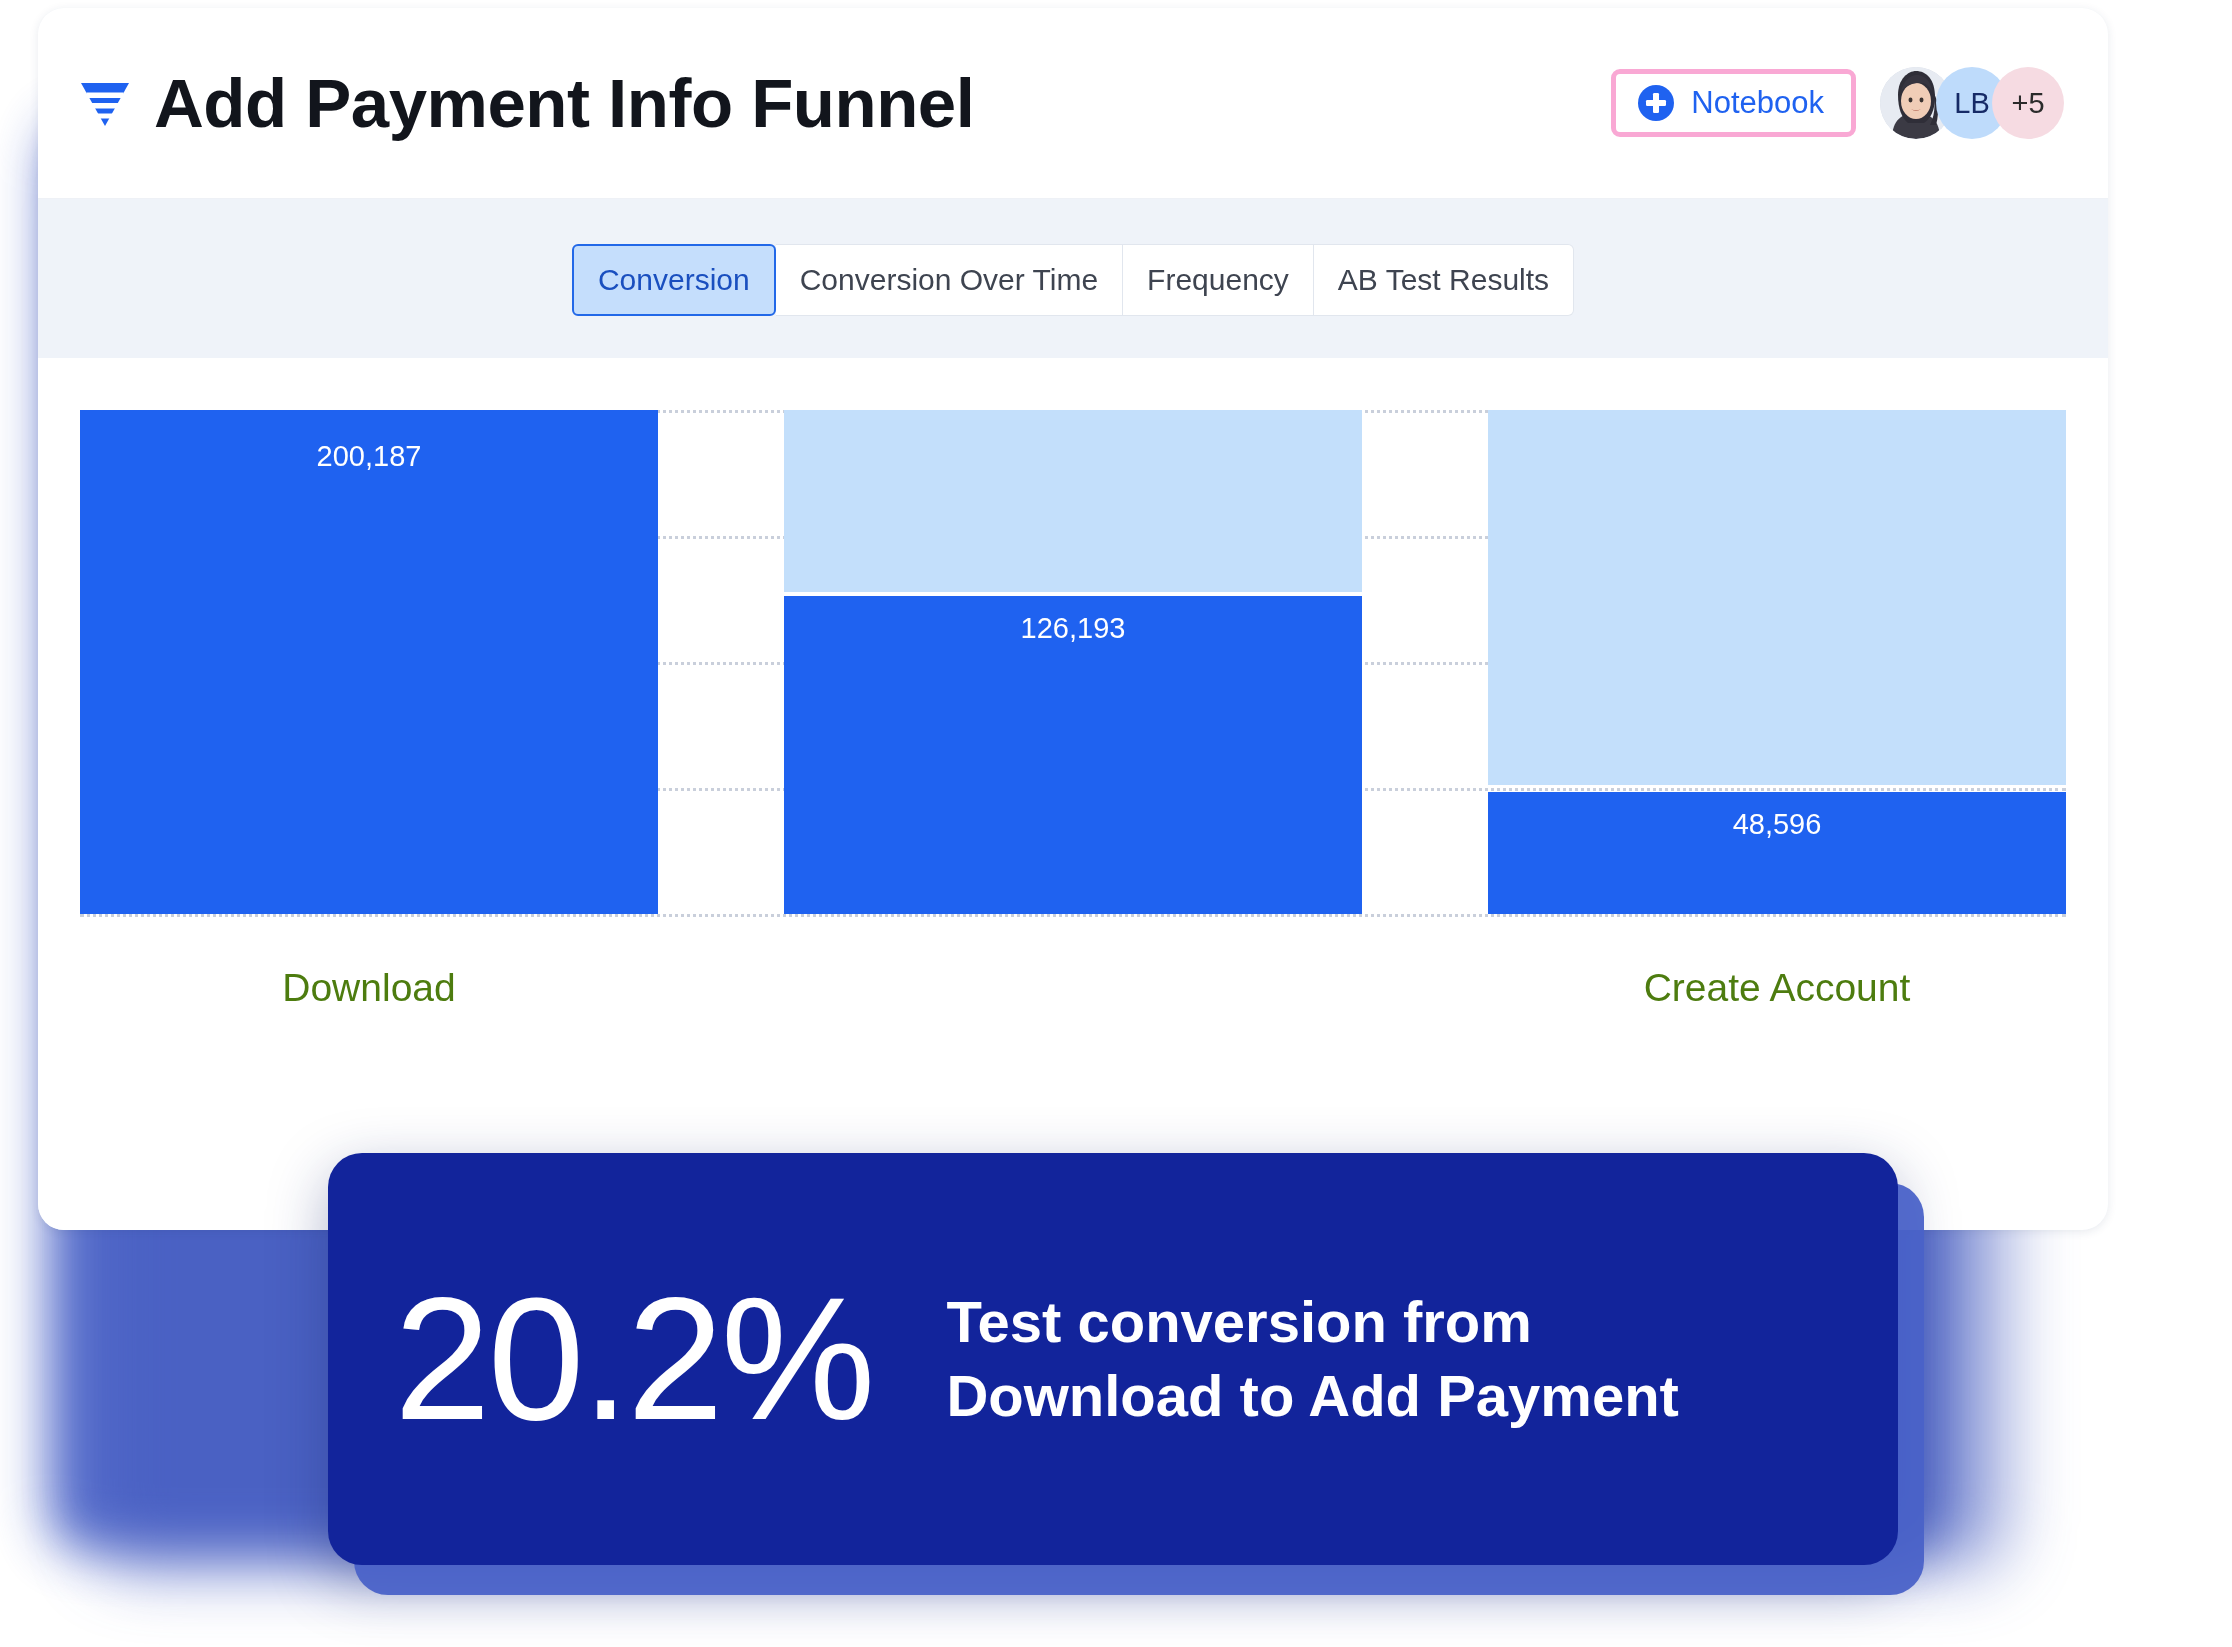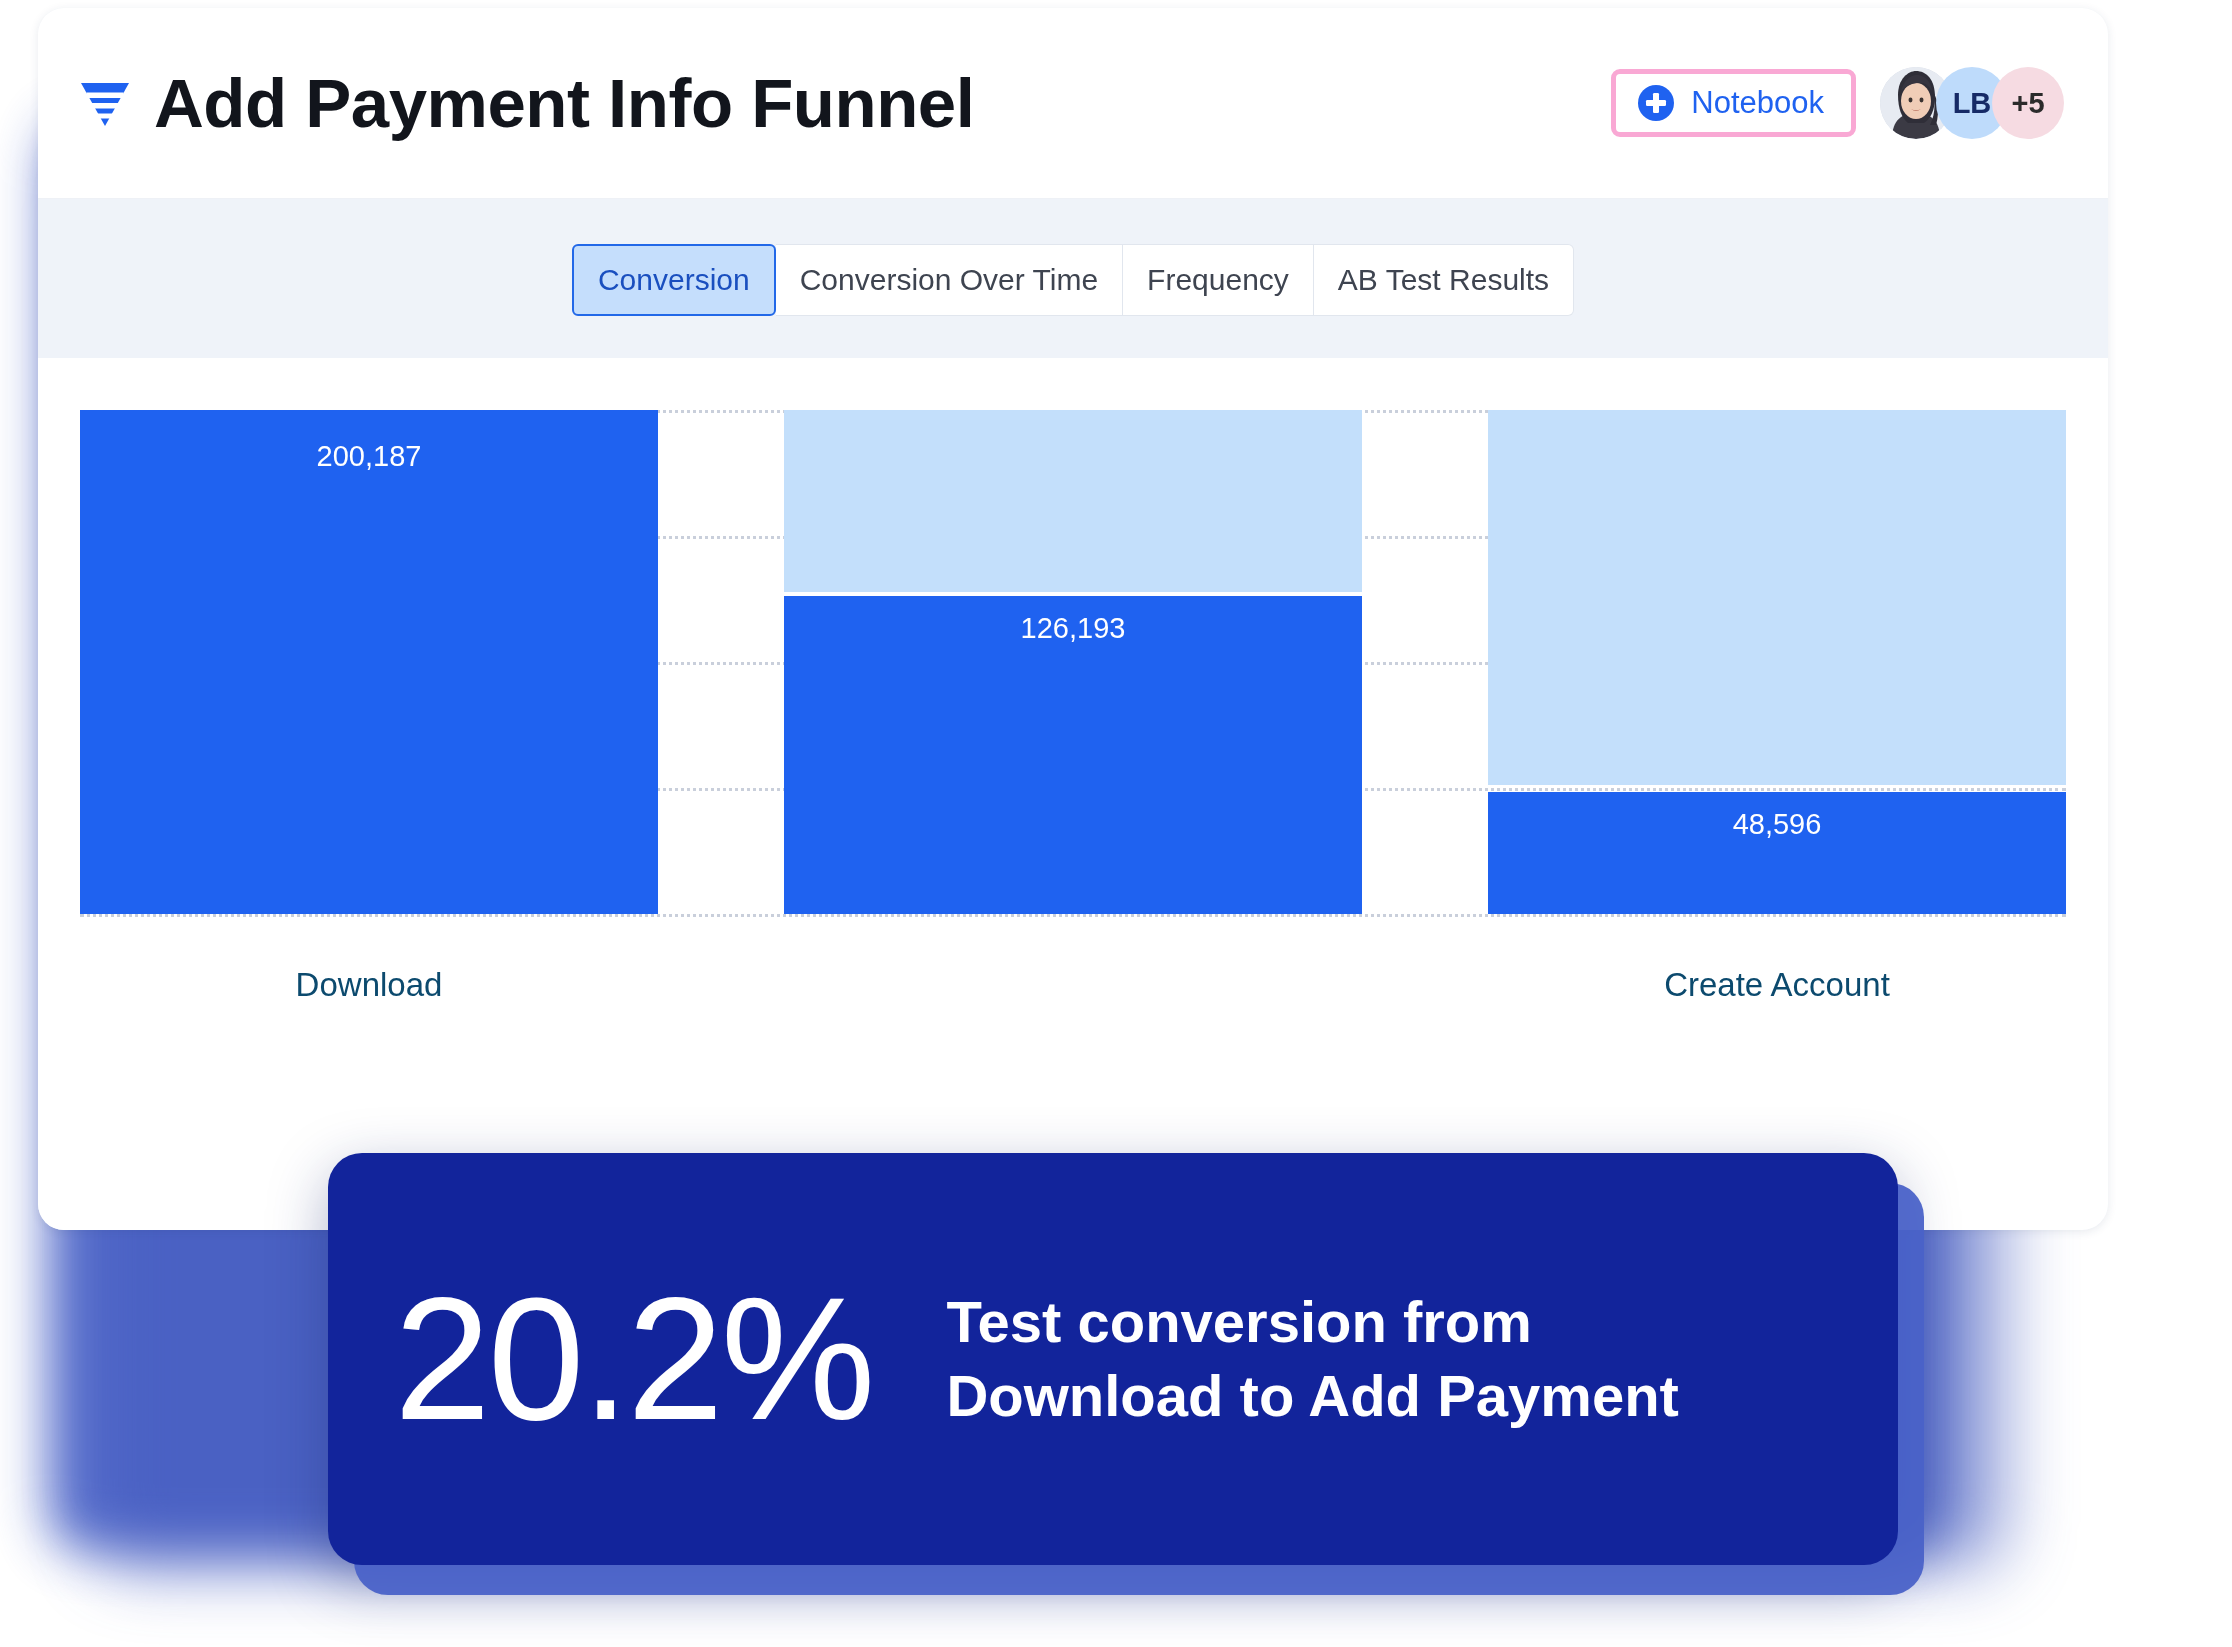--- a/index.html
+++ b/index.html
@@ -98,21 +98,21 @@
 
   .avatars { display: flex; align-items: center; margin-left: 6px; }
   .avatar {
     width: 72px; height: 72px;
     border-radius: 50%;
     display: flex; align-items: center; justify-content: center;
     font-size: 29px;
     overflow: hidden;
     position: relative;
   }
-  .avatar + .avatar { margin-left: -16px; font-weight: bold; }
+  .avatar + .avatar { margin-left: -16px; }
   .avatar-photo {
     background: #d9dee8;
   }
   .avatar-photo svg { width: 100%; height: 100%; display: block; }
   .avatar-lb { background: #bedbfb; color: #162a66; }
   .avatar-more { background: #f6dbe2; color: #2b2b2b; }
 
   
   .body-area {
     height: calc(100% - 191px);
@@ -205,22 +205,22 @@
   .seg-value.tall { padding-top: 30px; }
 
   .x-labels {
     display: flex;
     justify-content: space-between;
     margin-top: 52px;
   }
   .x-label {
     width: 578px;
     text-align: center;
-    font-size: 33px;
-    color: #0c4a6e;
+    font-size: 39px;
+    color: #4d7c0f;
   }
 
   
   .callout {
     position: absolute;
     left: 328px;
     top: 1153px;
     width: 1570px;
     height: 412px;
     background: #12249b;

